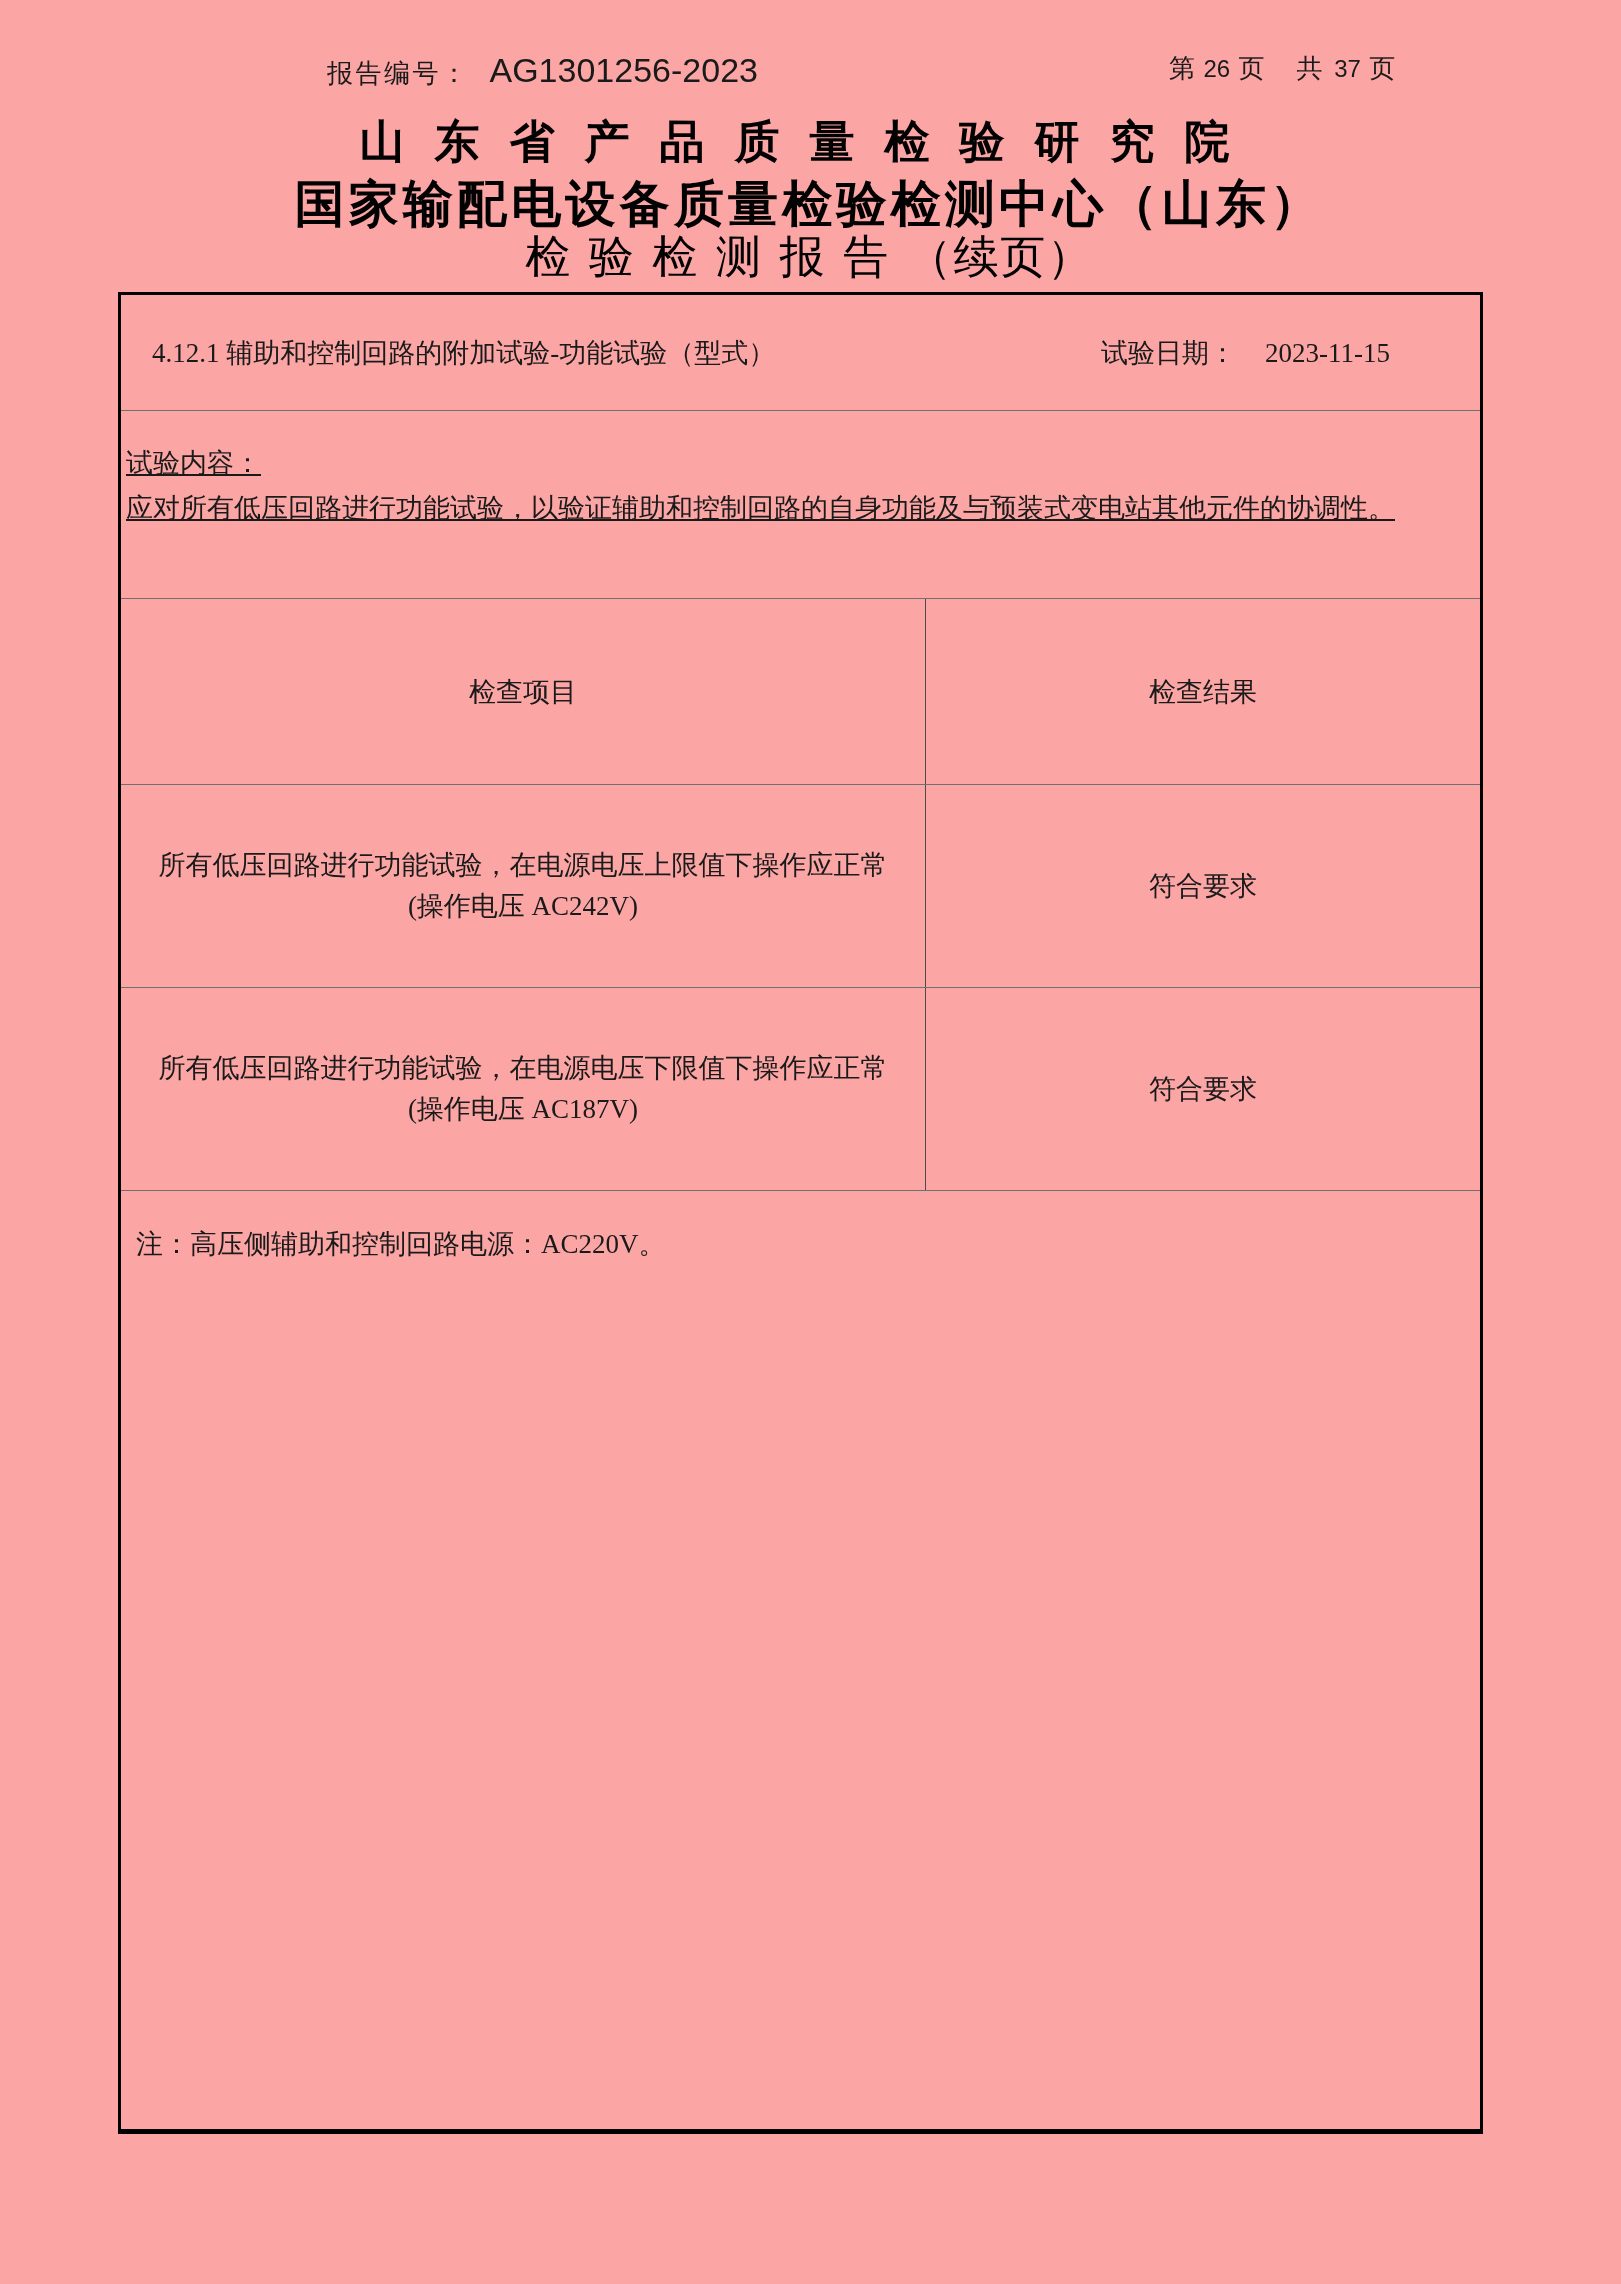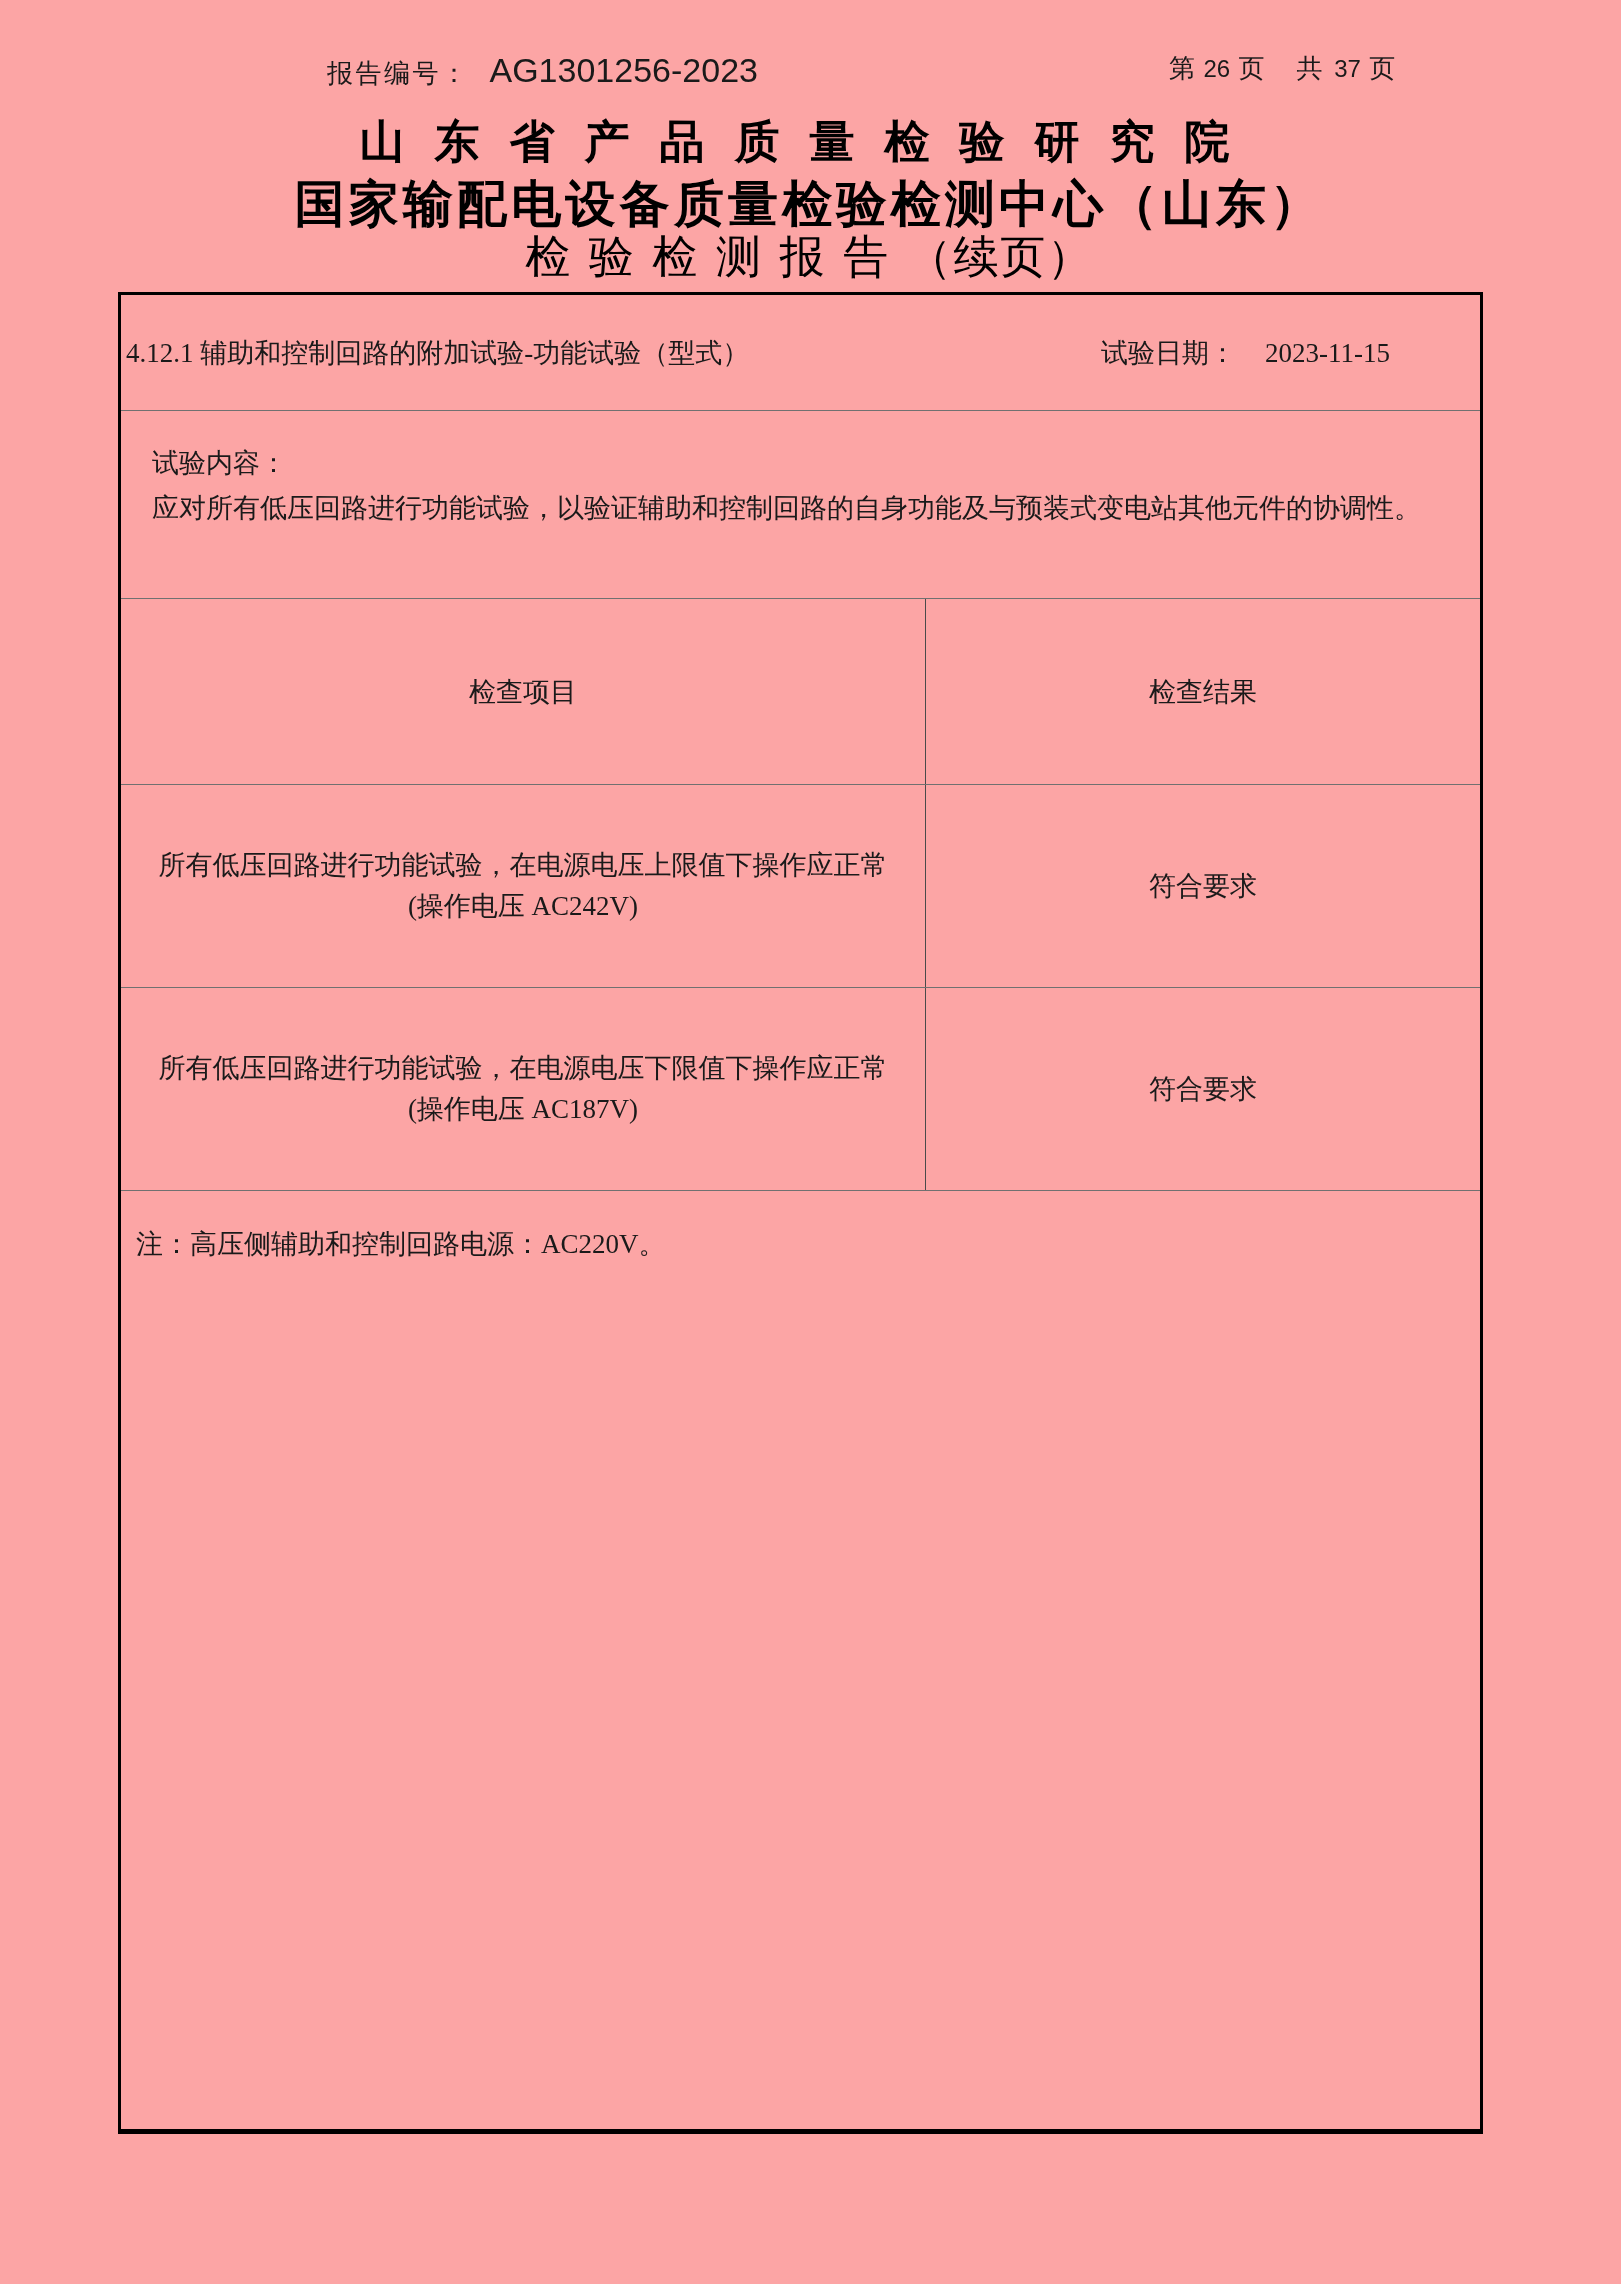--- a/index.html
+++ b/index.html
@@ -54,25 +54,25 @@
     position: absolute; left: 118px; top: 292px;
     width: 1365px; height: 1842px;
     border: 3.4px solid #000;
     border-bottom-width: 5px;
     display: flex; flex-direction: column;
     font-size: 27px;
   }
   .row { position: relative; width: 100%; }
   .row-divider { border-bottom: 1.7px solid #707070; }
 
-  .r-section { height: 116px; display: flex; align-items: center; padding-left: 5px; }
+  .r-section { height: 116px; display: flex; align-items: center; padding-left: 31px; }
   .date-block { position: absolute; left: 980px; top: 50%; transform: translateY(-50%); white-space: nowrap; }
   .date-value { margin-left: 29px; }
 
-  .r-content { height: 188px; padding: 30px 17px 0 31px; line-height: 45px; }
+  .r-content { height: 188px; padding: 30px 17px 0 5px; line-height: 45px; text-decoration: underline; }
 
   .grid { display: grid; grid-template-columns: 805px 1fr; }
   .cell-item { border-right: 1.7px solid #4a4a4a; }
   .cell-center { display: flex; align-items: center; justify-content: center; text-align: center; }
   .cell-center-col {
     display: flex; flex-direction: column;
     align-items: center; justify-content: center;
     text-align: center; line-height: 41px;
   }
   .r-colhead { height: 186px; }

